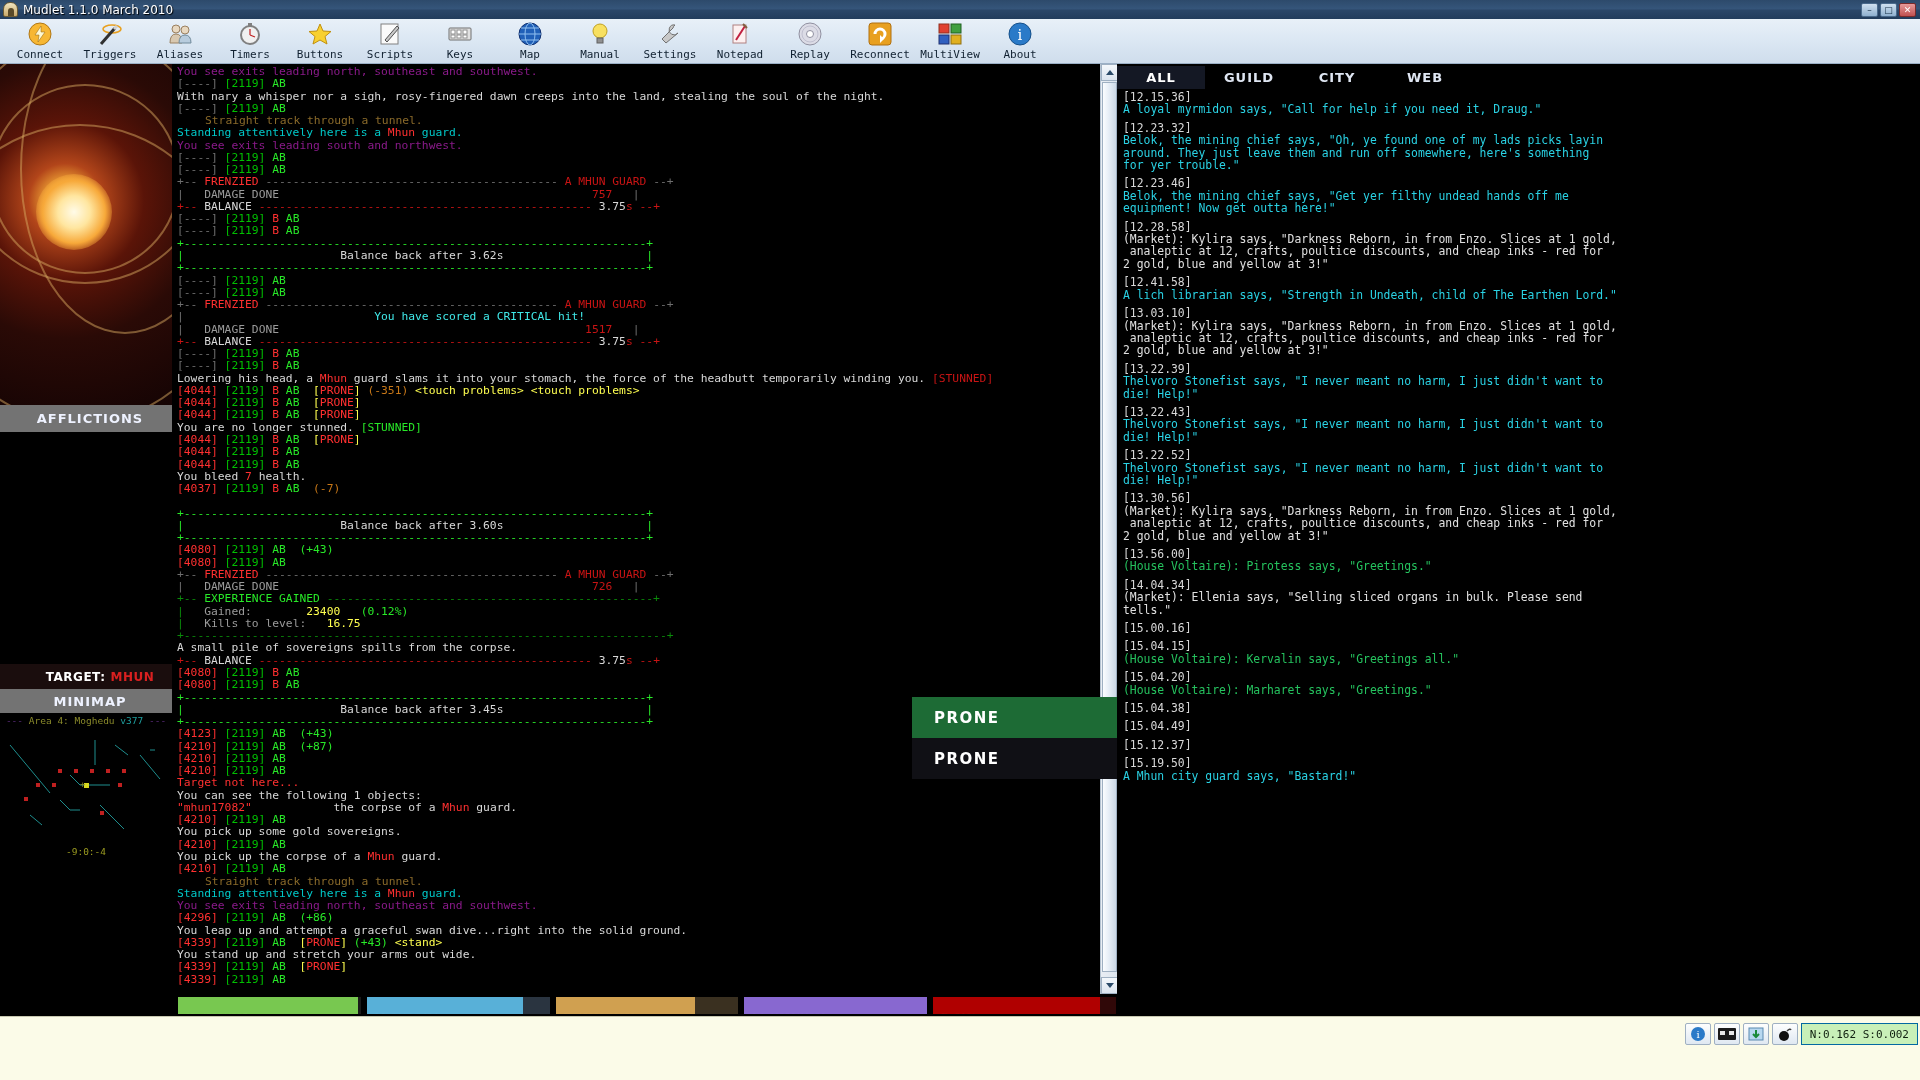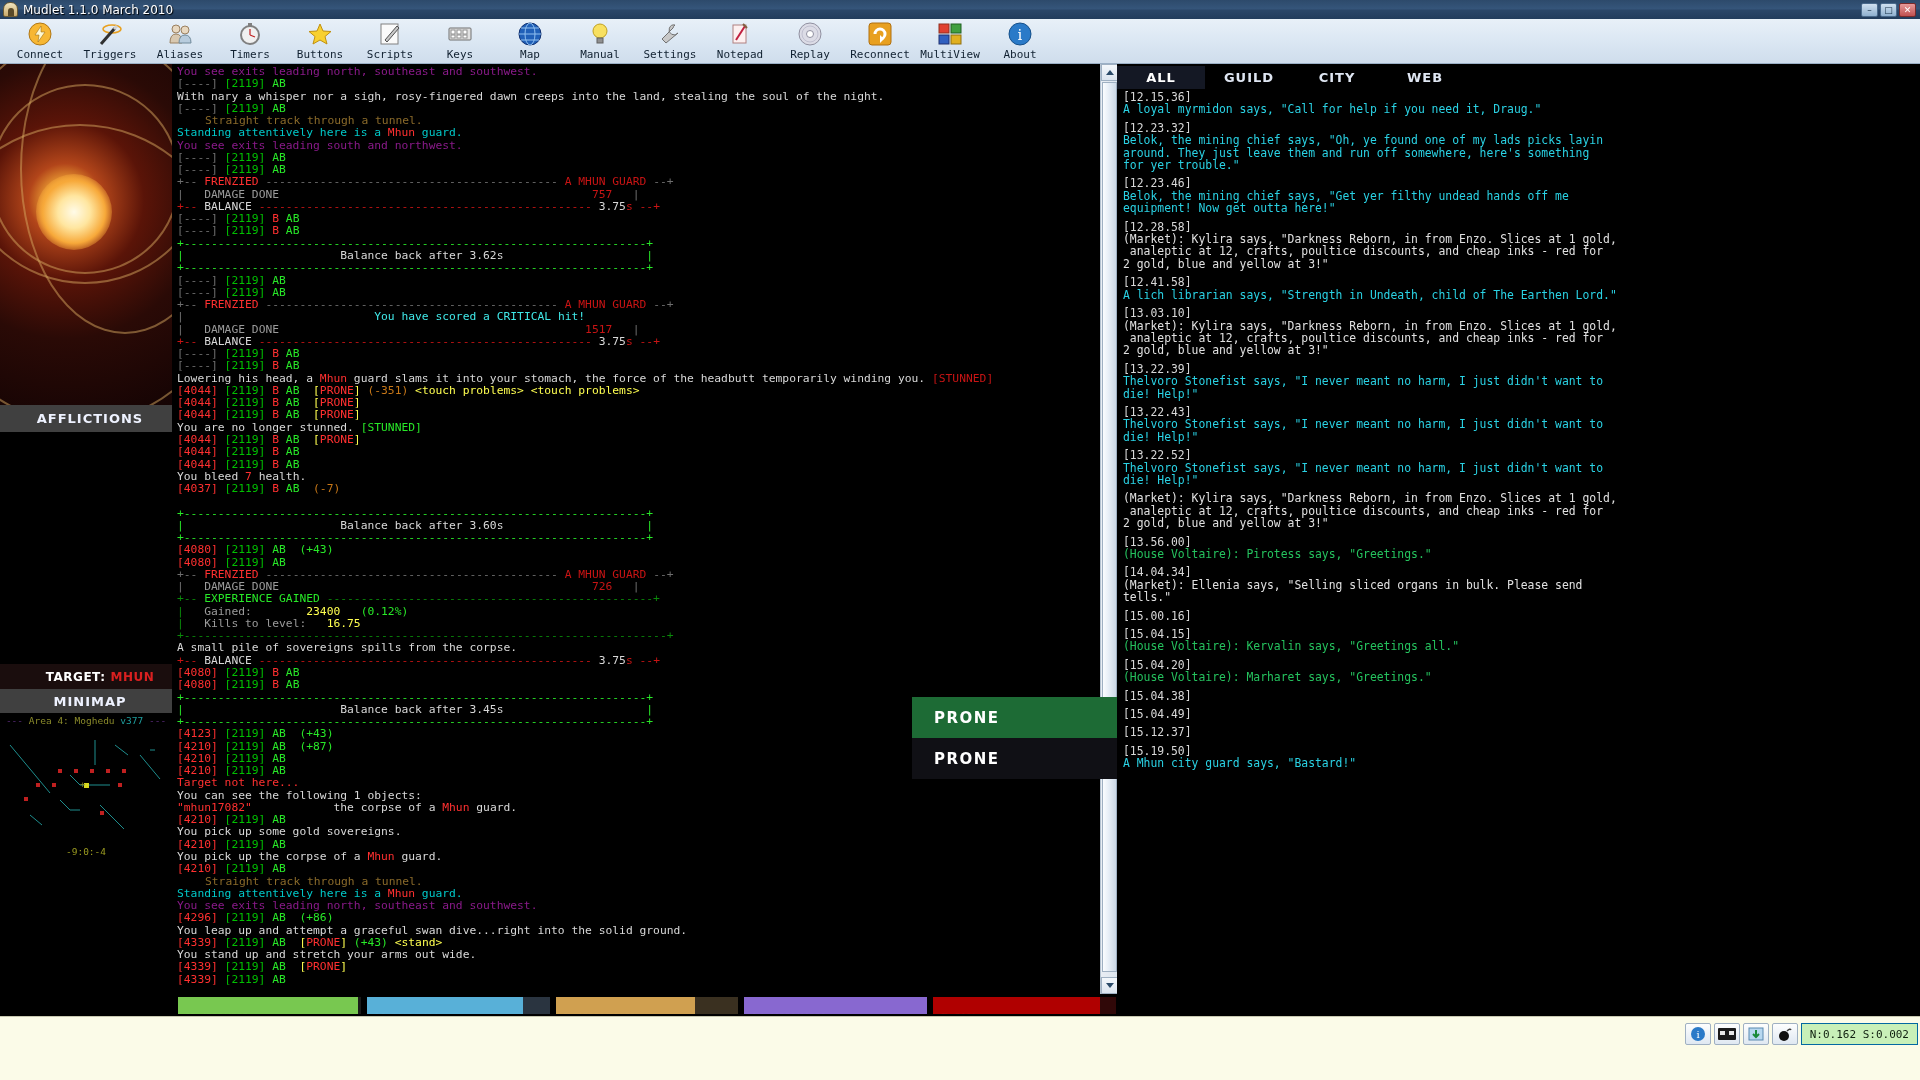--- a/index.html
+++ b/index.html
@@ -72,21 +72,21 @@
     overflow:hidden;
   }
   #gaugeart .ring {
     position:absolute; border:2px solid rgba(214,168,96,.50); border-radius:50%;
   }
   #gaugeart .core {
     position:absolute; left:36px; top:110px; width:76px; height:76px; border-radius:50%;
     background:radial-gradient(circle,#fffbe8 0%,#ffe6a0 30%,#f7a93a 58%,rgba(190,80,20,0) 78%);
   }
   .panelhdr {
-    height:27px; background:#404040;
+    height:27px; background:#737373;
     color:#eef2ff; font-family:"DejaVu Sans", sans-serif; font-size:13px; font-weight:bold;
     letter-spacing:1px;
     display:flex; align-items:center; justify-content:center;padding-left:8px;
   }
   #afflbox { position:absolute; left:0; top:341px; width:172px; height:259px; background:#000; }
   #targetbar {
     position:absolute; left:0; top:600px; width:172px; height:25px;
     background:#1a0d0d; display:flex; align-items:center; justify-content:center;
     font-family:"DejaVu Sans", sans-serif; font-size:12px; font-weight:bold; letter-spacing:.5px;padding-left:28px;
   }
@@ -463,21 +463,21 @@
   <div id="chatbody"><div><div class="ts">[12.15.36]</div><div class="m-cya">A loyal myrmidon says, "Call for help if you need it, Draug."</div><div style="height: 6px;"></div></div><div><div class="ts">[12.23.32]</div><div class="m-cya">Belok, the mining chief says, "Oh, ye found one of my lads picks layin
 around. They just leave them and run off somewhere, here's something
 for yer trouble."</div><div style="height: 6px;"></div></div><div><div class="ts">[12.23.46]</div><div class="m-cya">Belok, the mining chief says, "Get yer filthy undead hands off me
 equipment! Now get outta here!"</div><div style="height: 6px;"></div></div><div><div class="ts">[12.28.58]</div><div class="m-wht">(Market): Kylira says, "Darkness Reborn, in from Enzo. Slices at 1 gold,
  analeptic at 12, crafts, poultice discounts, and cheap inks - red for
 2 gold, blue and yellow at 3!"</div><div style="height: 6px;"></div></div><div><div class="ts">[12.41.58]</div><div class="m-cya">A lich librarian says, "Strength in Undeath, child of The Earthen Lord."</div><div style="height: 6px;"></div></div><div><div class="ts">[13.03.10]</div><div class="m-wht">(Market): Kylira says, "Darkness Reborn, in from Enzo. Slices at 1 gold,
  analeptic at 12, crafts, poultice discounts, and cheap inks - red for
 2 gold, blue and yellow at 3!"</div><div style="height: 6px;"></div></div><div><div class="ts">[13.22.39]</div><div class="m-cya">Thelvoro Stonefist says, "I never meant no harm, I just didn't want to
 die! Help!"</div><div style="height: 6px;"></div></div><div><div class="ts">[13.22.43]</div><div class="m-cya">Thelvoro Stonefist says, "I never meant no harm, I just didn't want to
 die! Help!"</div><div style="height: 6px;"></div></div><div><div class="ts">[13.22.52]</div><div class="m-cya">Thelvoro Stonefist says, "I never meant no harm, I just didn't want to
-die! Help!"</div><div style="height: 6px;"></div></div><div><div class="m-wht">(Market): Kylira says, "Darkness Reborn, in from Enzo. Slices at 1 gold,
+die! Help!"</div><div style="height: 6px;"></div></div><div><div class="ts">[13.30.56]</div><div class="m-wht">(Market): Kylira says, "Darkness Reborn, in from Enzo. Slices at 1 gold,
  analeptic at 12, crafts, poultice discounts, and cheap inks - red for
 2 gold, blue and yellow at 3!"</div><div style="height: 6px;"></div></div><div><div class="ts">[13.56.00]</div><div class="m-grn">(House Voltaire): Pirotess says, "Greetings."</div><div style="height: 6px;"></div></div><div><div class="ts">[14.04.34]</div><div class="m-wht">(Market): Ellenia says, "Selling sliced organs in bulk. Please send
 tells."</div><div style="height: 6px;"></div></div><div><div class="ts">[15.00.16]</div><div style="height: 6px;"></div></div><div><div class="ts">[15.04.15]</div><div class="m-grn">(House Voltaire): Kervalin says, "Greetings all."</div><div style="height: 6px;"></div></div><div><div class="ts">[15.04.20]</div><div class="m-grn">(House Voltaire): Marharet says, "Greetings."</div><div style="height: 6px;"></div></div><div><div class="ts">[15.04.38]</div><div style="height: 6px;"></div></div><div><div class="ts">[15.04.49]</div><div style="height: 6px;"></div></div><div><div class="ts">[15.12.37]</div><div style="height: 6px;"></div></div><div><div class="ts">[15.19.50]</div><div class="m-cya">A Mhun city guard says, "Bastard!"</div><div style="height: 6px;"></div></div></div>
 </div>
 
 <div id="statusbar">
   <div class="right">
     <div class="sbtn">
       <svg width="16" height="16" viewBox="0 0 16 16">
           <circle cx="8" cy="8" r="7" fill="#2a7ac8"></circle>

